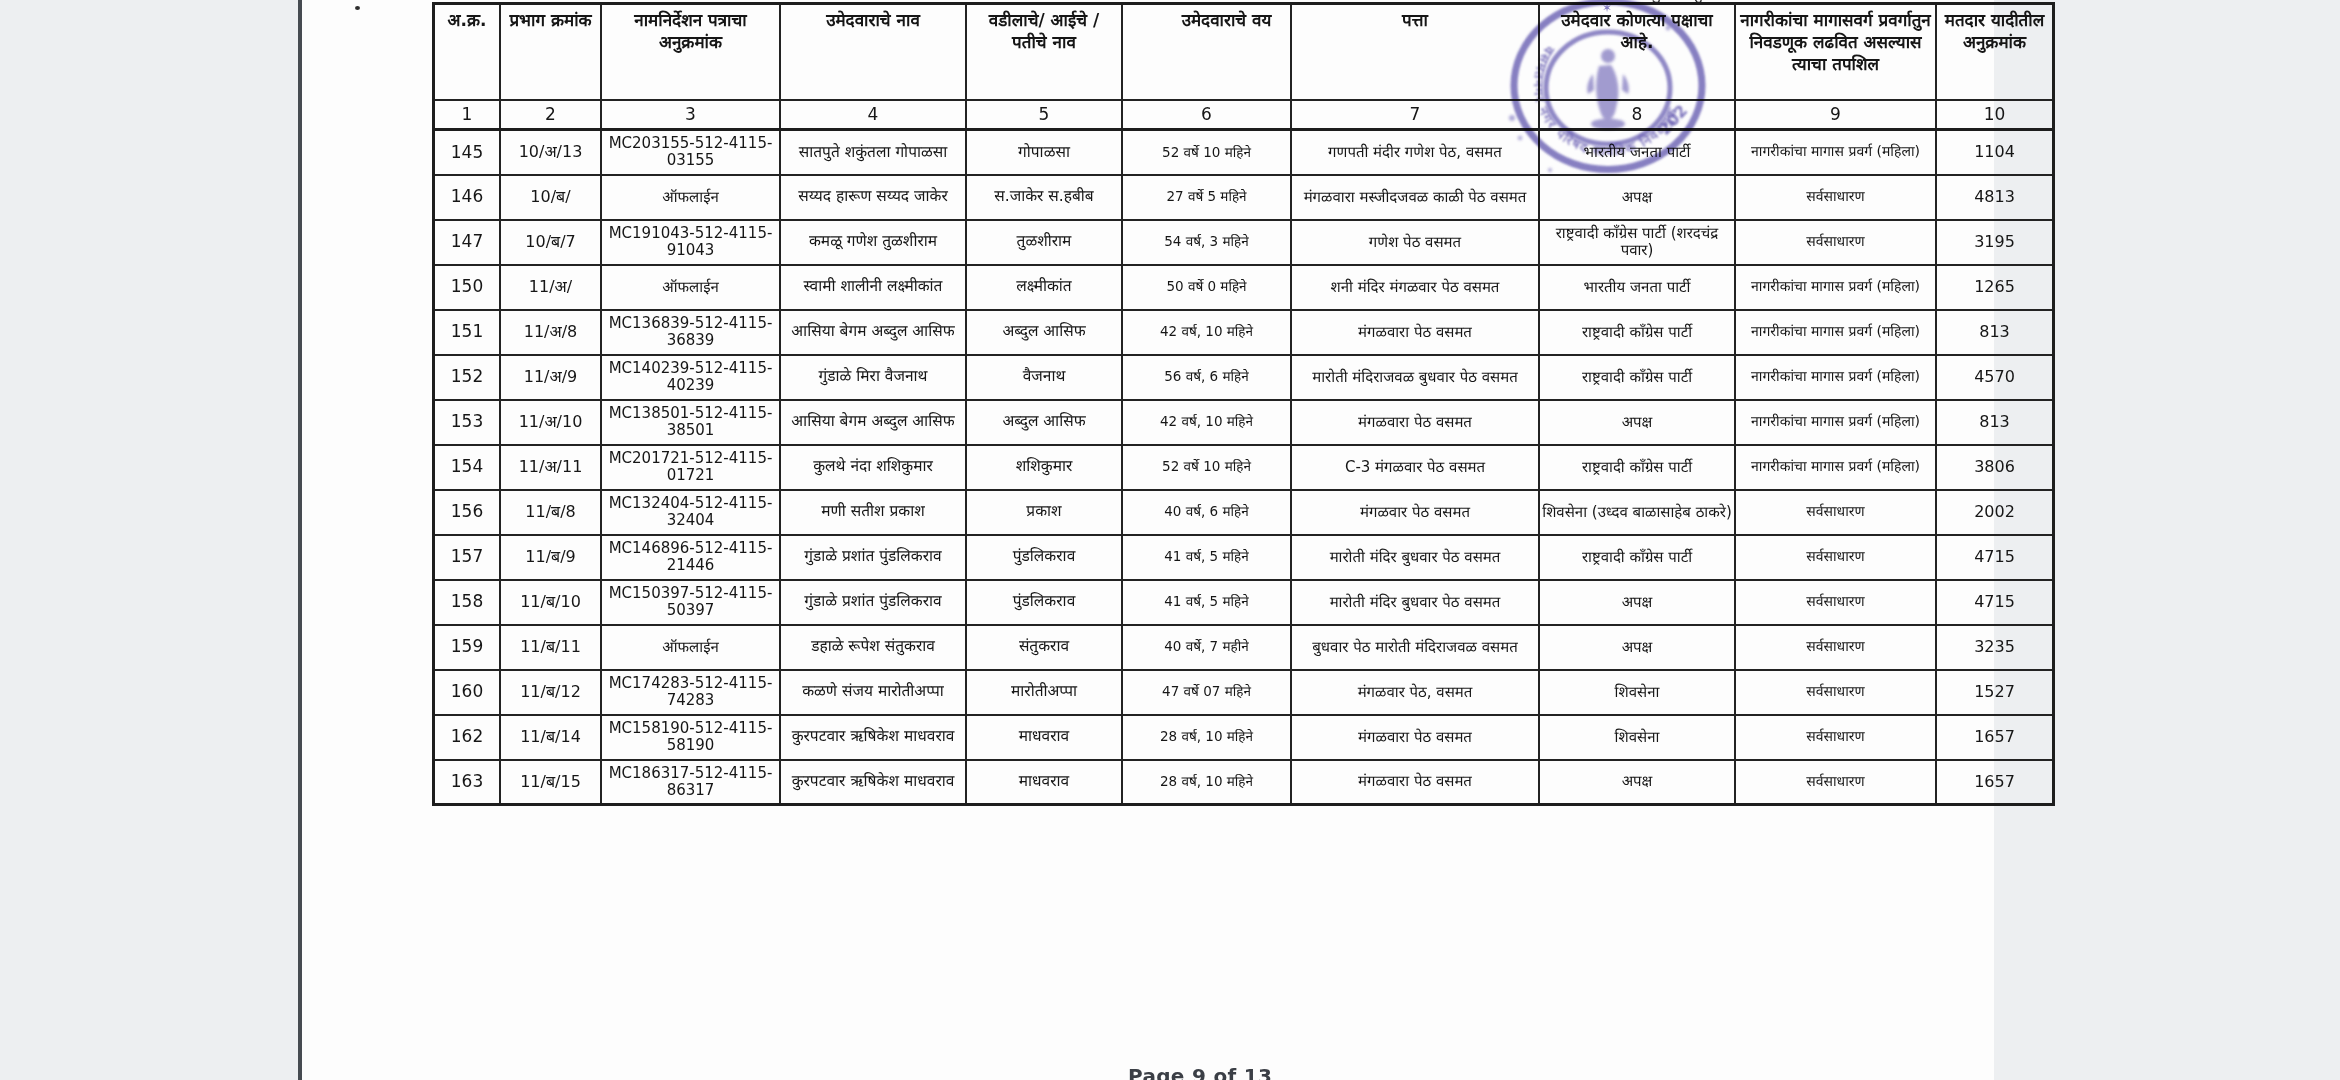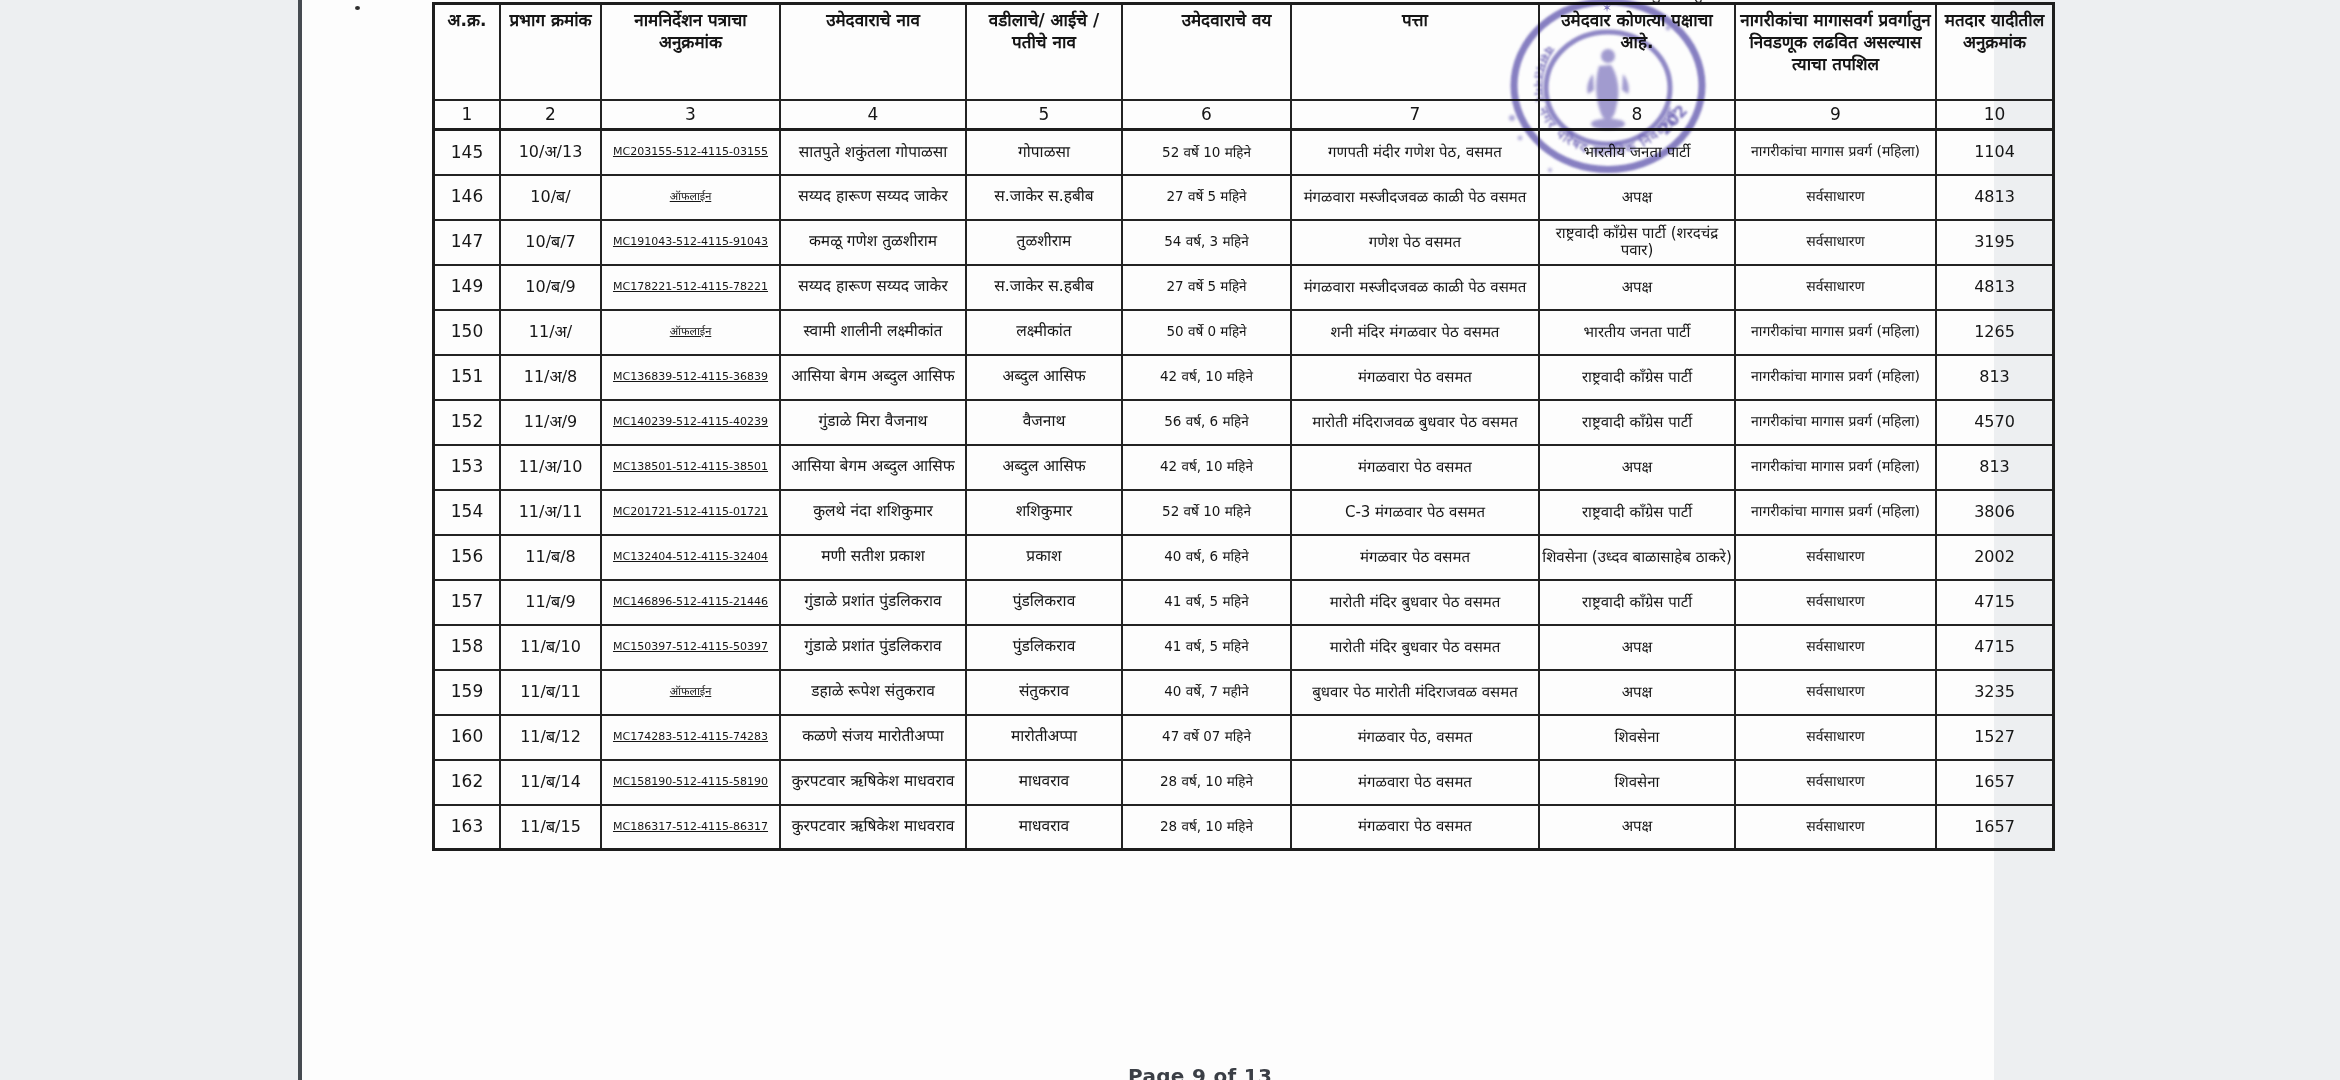--- a/index.html
+++ b/index.html
@@ -40,21 +40,21 @@
   tr.hdr th{
     vertical-align:top;padding-top:5px;
     font-size:17px;line-height:1.28;font-weight:600;
   }
   tr.numrow{height:30px;}
   tr.numrow td{font-size:17px;font-weight:500;border-bottom:3px solid #1d1d1d;}
   tr.datarow{height:45px;}
   tr.datarow td{vertical-align:middle;line-height:1.12;font-weight:500;}
   td.c0{font-size:17px;}
   td.c1{font-size:16px;}
-  td.c2{font-size:11px;text-decoration:underline;}
+  td.c2{font-size:15px;}
   td.c3{font-size:15.5px;}
   td.c4{font-size:15.5px;}
   td.c5{font-size:13.5px;}
   td.c6{font-size:15px;}
   td.c7{font-size:15px;}
   td.c8{font-size:14px;}
   td.c9{font-size:16px;}
   .footer-label{
     position:absolute;left:1128px;top:1064px;
     font-size:20px;font-weight:600;color:#3b3f46;letter-spacing:0.3px;
@@ -129,32 +129,20 @@
         <td class="c0">147</td>
         <td class="c1">10/ब/7</td>
         <td class="c2">MC191043-512-4115-91043</td>
         <td class="c3">कमळू गणेश तुळशीराम</td>
         <td class="c4">तुळशीराम</td>
         <td class="c5">54 वर्ष, 3 महिने</td>
         <td class="c6">गणेश पेठ वसमत</td>
         <td class="c7">राष्ट्रवादी काँग्रेस पार्टी (शरदचंद्र पवार)</td>
         <td class="c8">सर्वसाधारण</td>
         <td class="c9">3195</td>
-      </tr>
-      <tr class="datarow">
-        <td class="c0">149</td>
-        <td class="c1">10/ब/9</td>
-        <td class="c2">MC178221-512-4115-78221</td>
-        <td class="c3">सय्यद हारूण सय्यद जाकेर</td>
-        <td class="c4">स.जाकेर स.हबीब</td>
-        <td class="c5">27 वर्षे 5 महिने</td>
-        <td class="c6">मंगळवारा मस्जीदजवळ काळी पेठ वसमत</td>
-        <td class="c7">अपक्ष</td>
-        <td class="c8">सर्वसाधारण</td>
-        <td class="c9">4813</td>
       </tr>
       <tr class="datarow">
         <td class="c0">150</td>
         <td class="c1">11/अ/</td>
         <td class="c2">ऑफलाईन</td>
         <td class="c3">स्वामी शालीनी लक्ष्मीकांत</td>
         <td class="c4">लक्ष्मीकांत</td>
         <td class="c5">50 वर्षे 0 महिने</td>
         <td class="c6">शनी मंदिर मंगळवार पेठ वसमत</td>
         <td class="c7">भारतीय जनता पार्टी</td>

